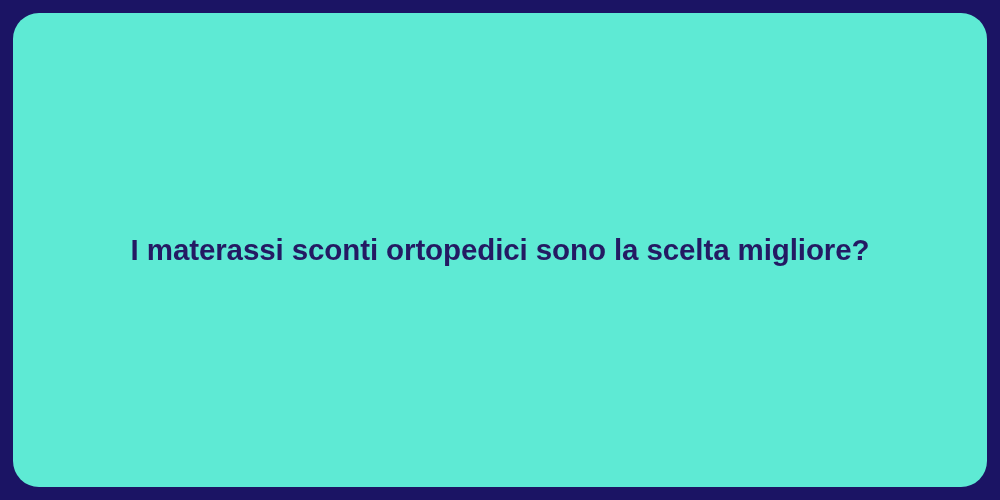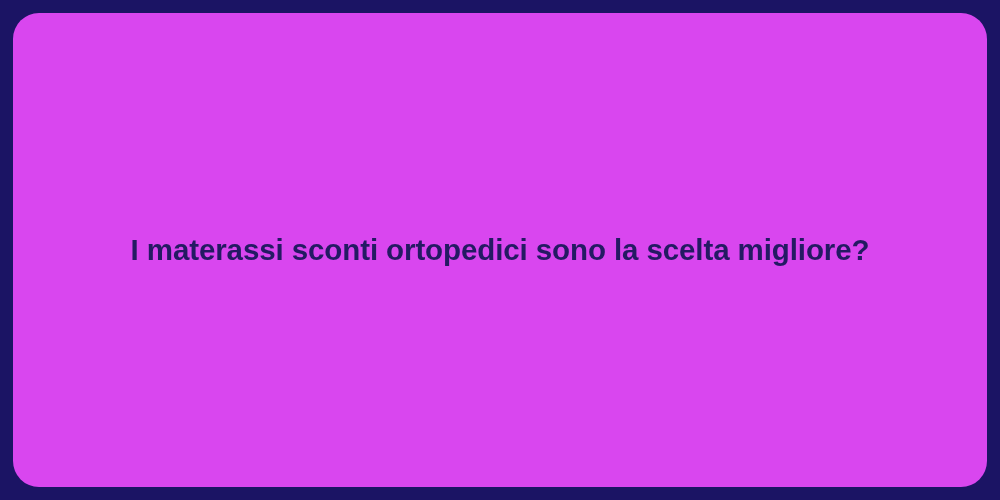--- a/index.html
+++ b/index.html
@@ -19,21 +19,21 @@
     height: 500px;
     background: #1b1464;
     padding: 13px;
     display: block;
   }
 
   .banner-panel {
     box-sizing: border-box;
     width: 100%;
     height: 100%;
-    background: #d946ef;
+    background: #5eead4;
     border-radius: 26px;
     display: flex;
     align-items: center;
     justify-content: center;
     padding: 0 60px;
   }
 
   .banner-headline {
     margin: 0;
     color: #241a63;

